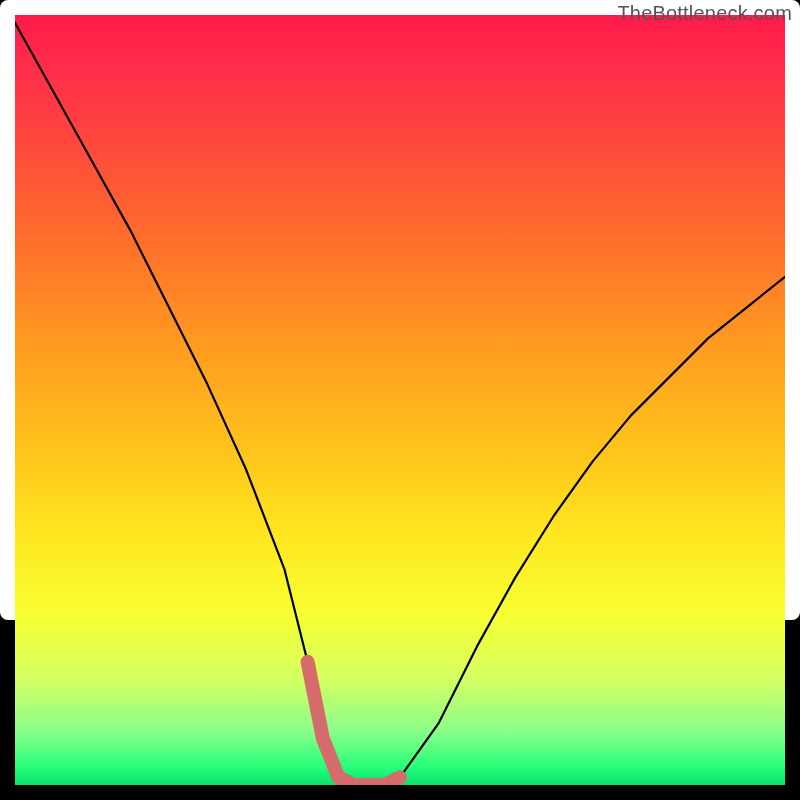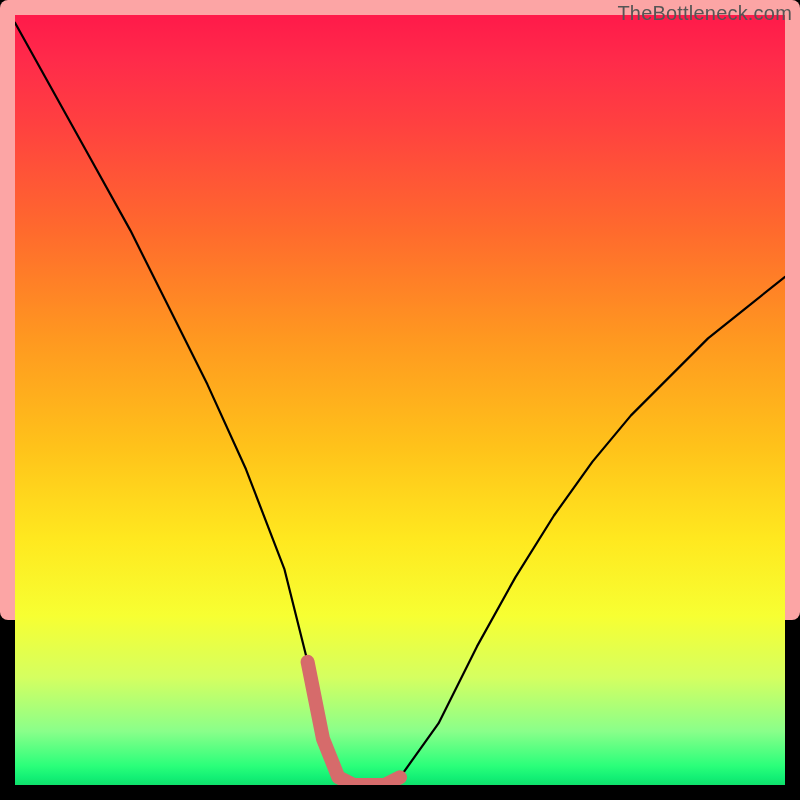--- a/index.html
+++ b/index.html
@@ -9,21 +9,21 @@
     height: 800px;
     background: #000;
     overflow: hidden;
   }
   .frame {
     position: absolute;
     top: 0;
     left: 0;
     width: 800px;
     height: 620px;
-    background: #fca5a5;
+    background: #ffffff;
     border-radius: 8px;
   }
   .plot-area {
     position: absolute;
     top: 15px;
     left: 15px;
     width: 770px;
     height: 770px;
     background: linear-gradient(
       to bottom,

